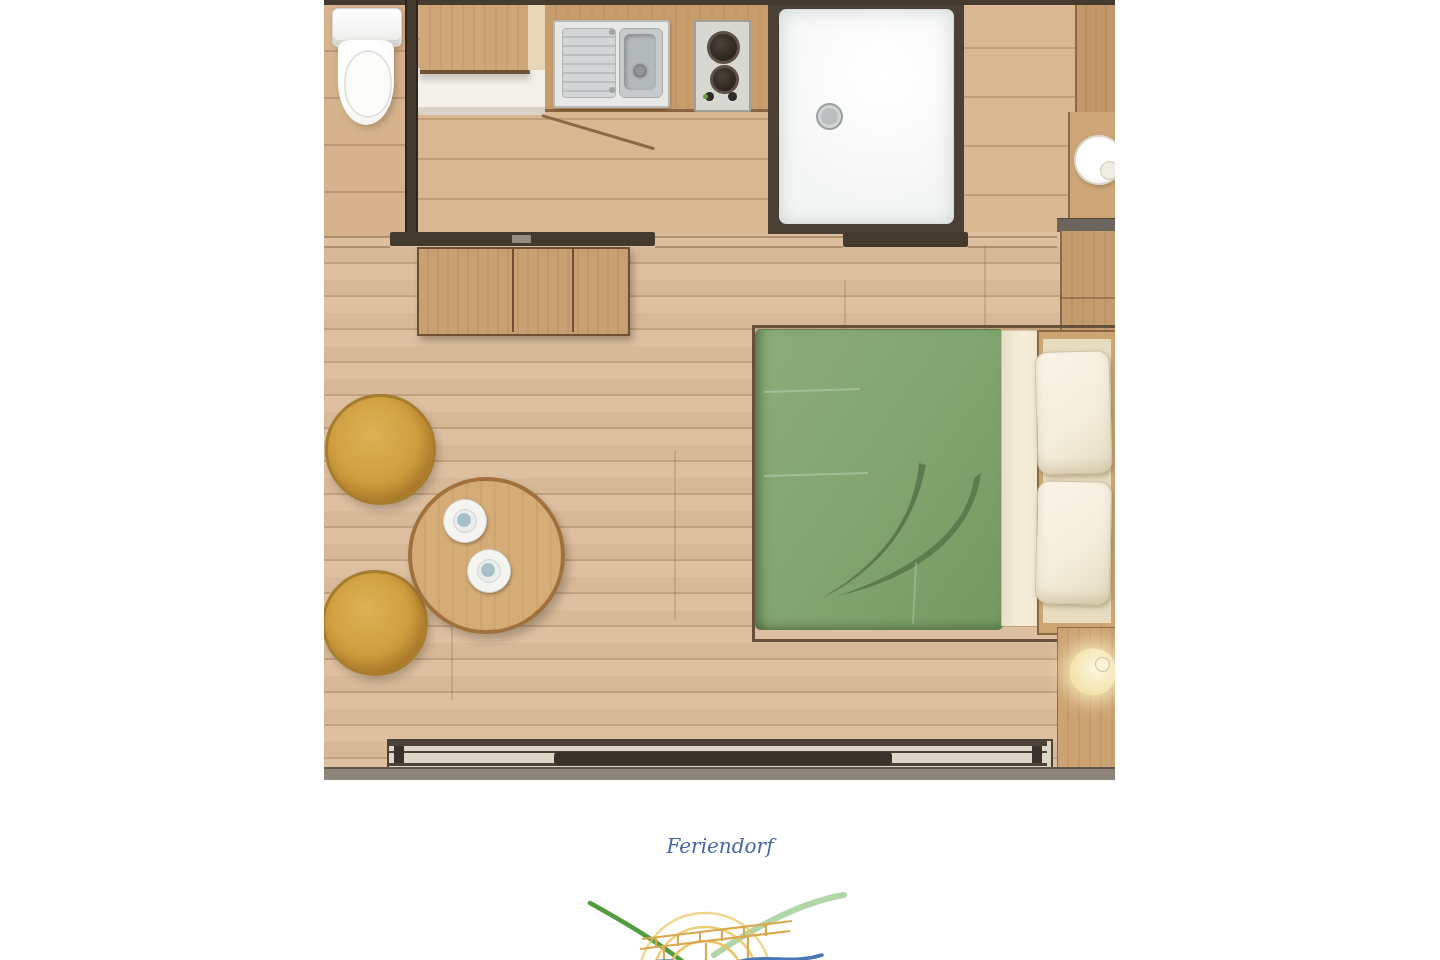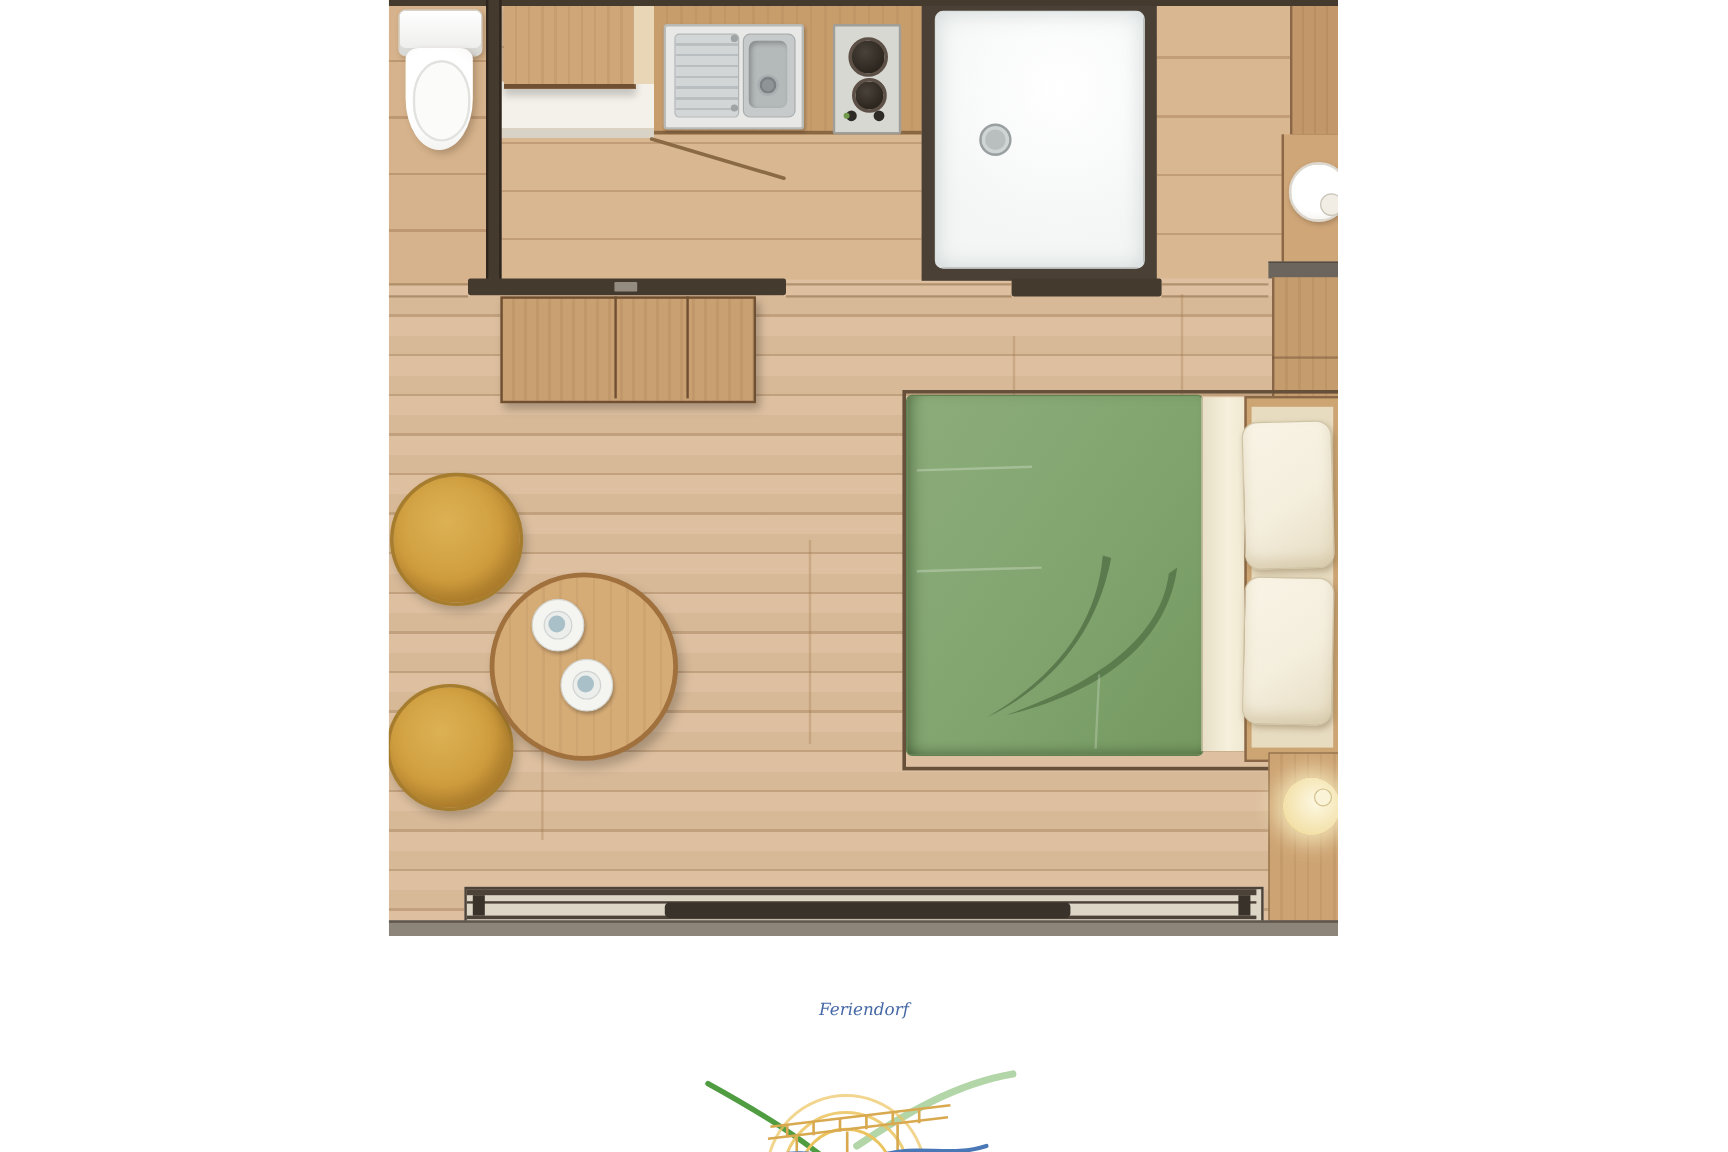--- a/index.html
+++ b/index.html
@@ -143,21 +143,21 @@
   .win-rail-top{left:0;top:0;width:658px;height:5px;background:#4d4238;}
   .win-line{left:0;top:10px;width:658px;height:2px;background:#4d4238;}
   .win-rail-bottom{left:0;top:22px;width:658px;height:3px;background:#4d4238;}
   .win-bar{left:165px;top:11px;width:338px;height:13px;background:#39322a;border-radius:4px;}
   .win-hinge{top:5px;width:10px;height:17px;background:#39322a;}
   .gray-strip{left:0;top:767px;width:791px;height:13px;background:var(--strip-gray);
     border-top:2px solid #5f574d;}
 
   
   .logo-line1{position:absolute;top:834px;left:50%;transform:translateX(-50%);
-    font-family:"DejaVu Serif",serif;font-style:italic;font-size:14px;color:var(--logo-blue);}
+    font-family:"DejaVu Serif",serif;font-style:italic;font-size:20px;color:var(--logo-blue);}
   .logo-line2{position:absolute;top:850px;left:50%;transform:translateX(-50%);
     font-family:"DejaVu Serif",serif;font-style:italic;font-weight:bold;font-size:35px;
     letter-spacing:1px;color:var(--logo-blue);}
   .logo-art{position:absolute;top:889px;left:582px;width:280px;height:100px;}
 </style>
 </head>
 <body>
 
 <div id="page">
 

